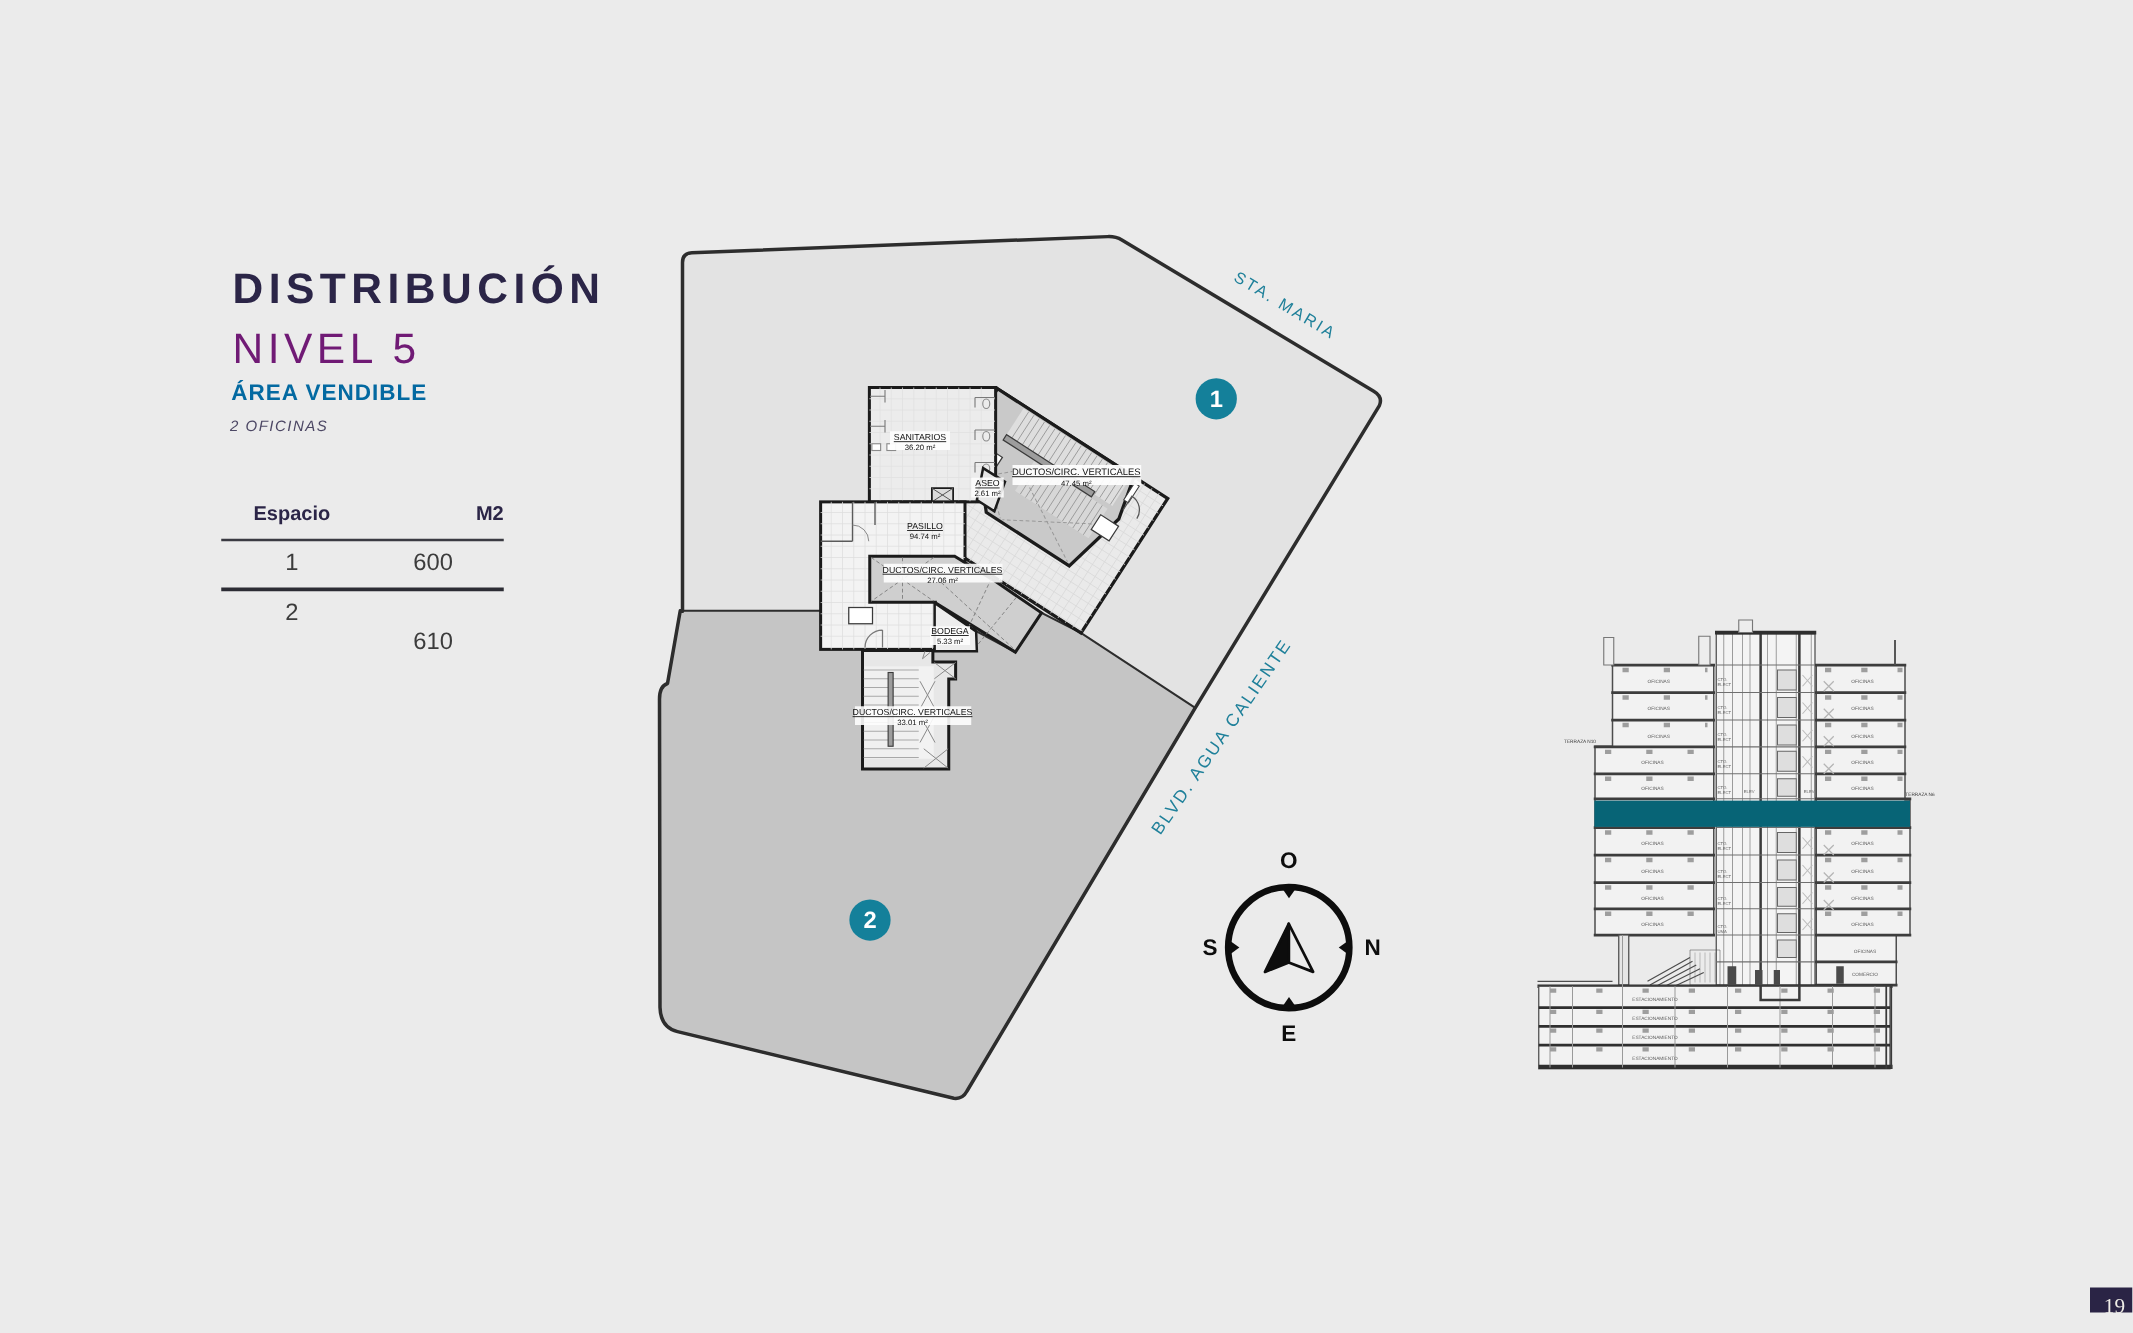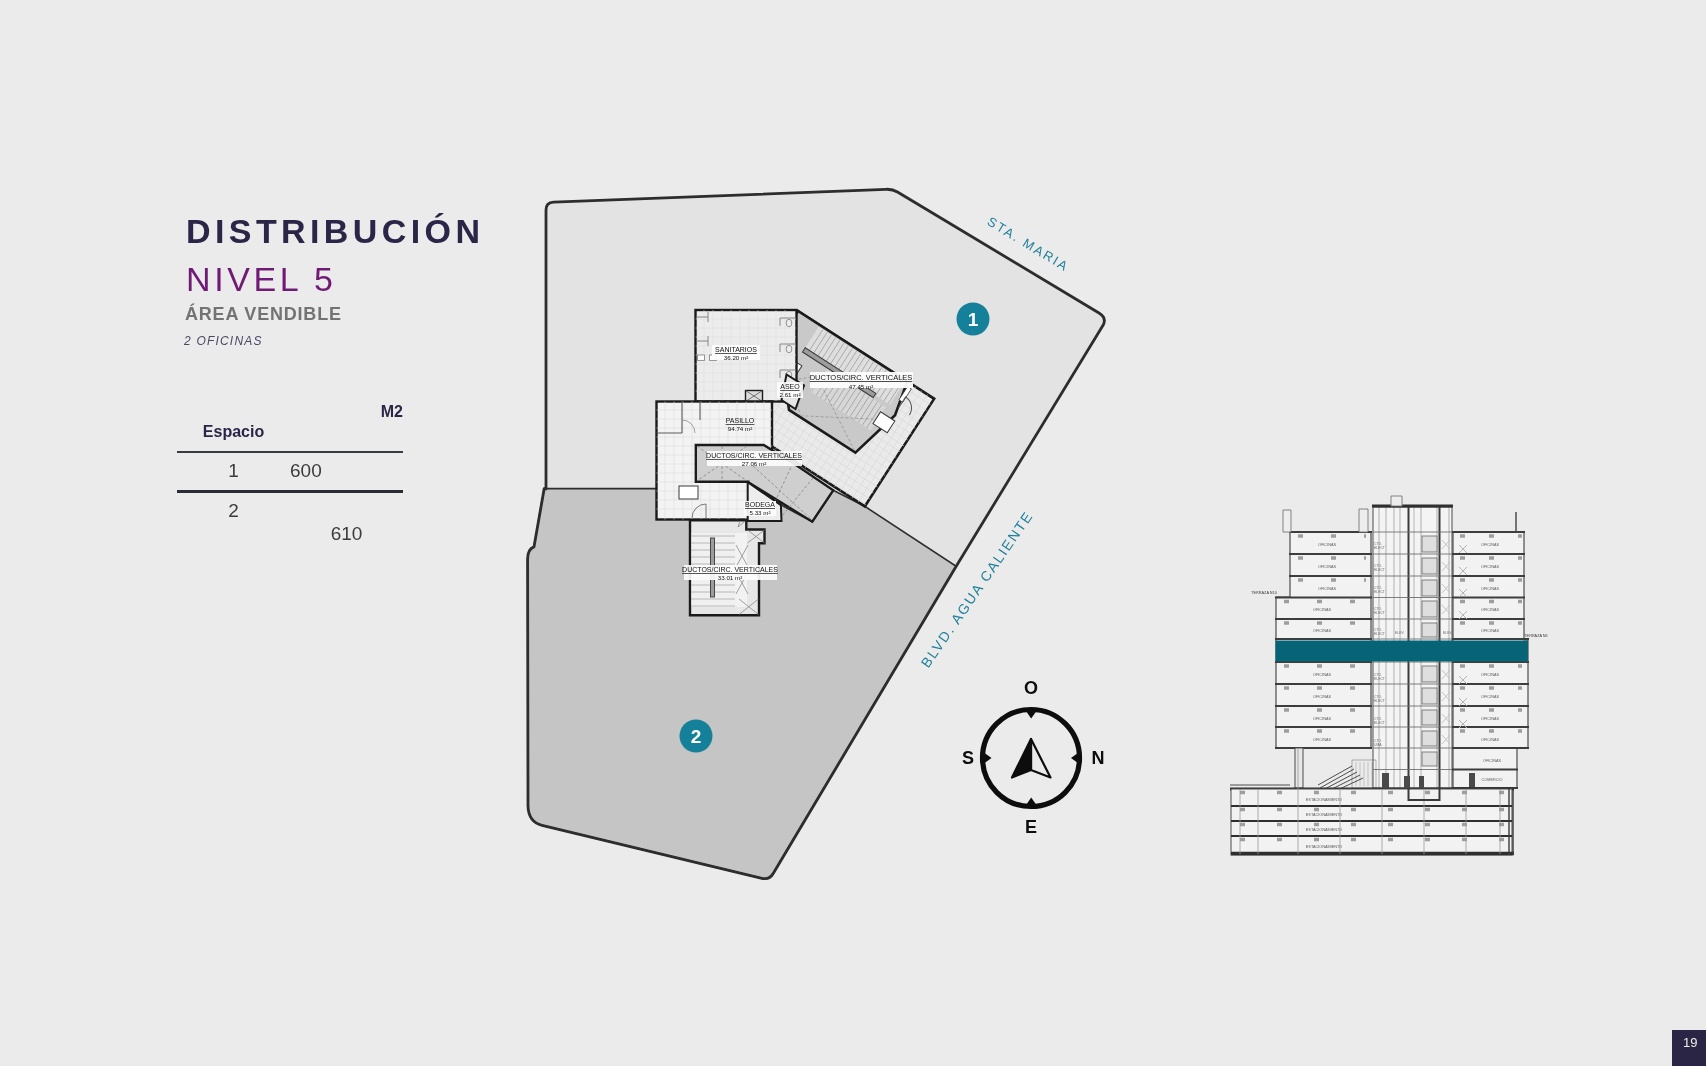--- a/index.html
+++ b/index.html
@@ -6,47 +6,47 @@
   body{width:1706px;height:1066px;background:#ebebeb;font-family:"Liberation Sans",sans-serif;overflow:hidden;position:relative;}
   .abs{position:absolute;}
 </style>
 </head>
 <body>
 
 <div class="abs" style="left:186px;top:212px;font-size:34px;font-weight:bold;letter-spacing:4.4px;color:#2b2547;text-align:right;">DISTRIBUCIÓN</div>
 
 <div class="abs" style="left:186px;top:260px;font-size:34px;font-weight:400;letter-spacing:3.6px;color:#701a75;">NIVEL 5</div>
 
-<div class="abs" style="left:185px;top:304px;font-size:18px;font-weight:bold;letter-spacing:0.8px;color:#737373;">ÁREA VENDIBLE</div>
+<div class="abs" style="left:185px;top:304px;font-size:18px;font-weight:bold;letter-spacing:0.8px;color:#0369a1;">ÁREA VENDIBLE</div>
 
 <div class="abs" style="left:184px;top:334px;font-size:12px;letter-spacing:1.2px;color:#4c4764;font-style:italic;">2 OFICINAS</div>
 
 <div class="abs" style="left:177px;top:403px;width:226px;color:#2b2547;">
 
   <div style="display:flex;font-weight:bold;font-size:16px;">
-    <div style="width:113px;text-align:center;margin-top:20px;">Espacio</div>
+    <div style="width:113px;text-align:center;">Espacio</div>
     <div style="width:113px;text-align:right;">M2</div>
   </div>
 
   <div style="margin-top:10px;height:2px;background:#3a3a42;"></div>
 
   <div style="display:flex;font-size:19px;color:#3c3c3c;margin-top:7px;">
     <div style="width:113px;text-align:center;">1</div>
-    <div style="width:113px;">600</div>
+    <div style="width:113px;text-align:center;">600</div>
   </div>
 
   <div style="margin-top:8px;height:2.5px;background:#2c2c34;"></div>
 
   <div style="display:flex;font-size:19px;color:#3c3c3c;margin-top:7px;">
     <div style="width:113px;text-align:center;">2</div>
     <div style="width:113px;text-align:center;margin-top:23px;">610</div>
   </div>
 </div>
 
-<div class="abs" style="left:1672px;top:1030px;width:34px;height:36px;background:#2a2445;color:#efede7;font-size:13px;font-family:Liberation Sans, sans-serif;">
+<div class="abs" style="left:1672px;top:1030px;width:34px;height:20px;background:#2a2445;color:#efede7;font-size:17px;font-family:Liberation Serif, serif;">
     <span style="position:absolute;left:11px;top:5px;">19</span>
   </div>
 
 <svg class="abs" style="left:0;top:0;" width="1706" height="1066" viewBox="0 0 1706 1066">
 <g>
 
 <path d="M546,480 L546,210 Q546,202.5 553.5,202.2 L886,189.3 Q892.5,189 897.5,192 L1099,313 Q1106.5,317.5 1103.5,324.5 L958,561 L956.2,566.3 L770.9,878.5 L546,489 Z" fill="#e3e3e3" stroke="none"></path>
 
 <path d="M544.2,488.6 L770,488.6 L781,505 L812.3,521.7 L833.2,490.3 L864.7,506.3 L956.2,566.3 L773.5,873 Q770,879.5 763,878.6 L542,825.3 Q528.5,822 528,806 L527.6,560 Q527.4,549 534,546.8 Z" fill="#c5c5c5" stroke="#2d2d2d" stroke-width="1.6"></path>
 

